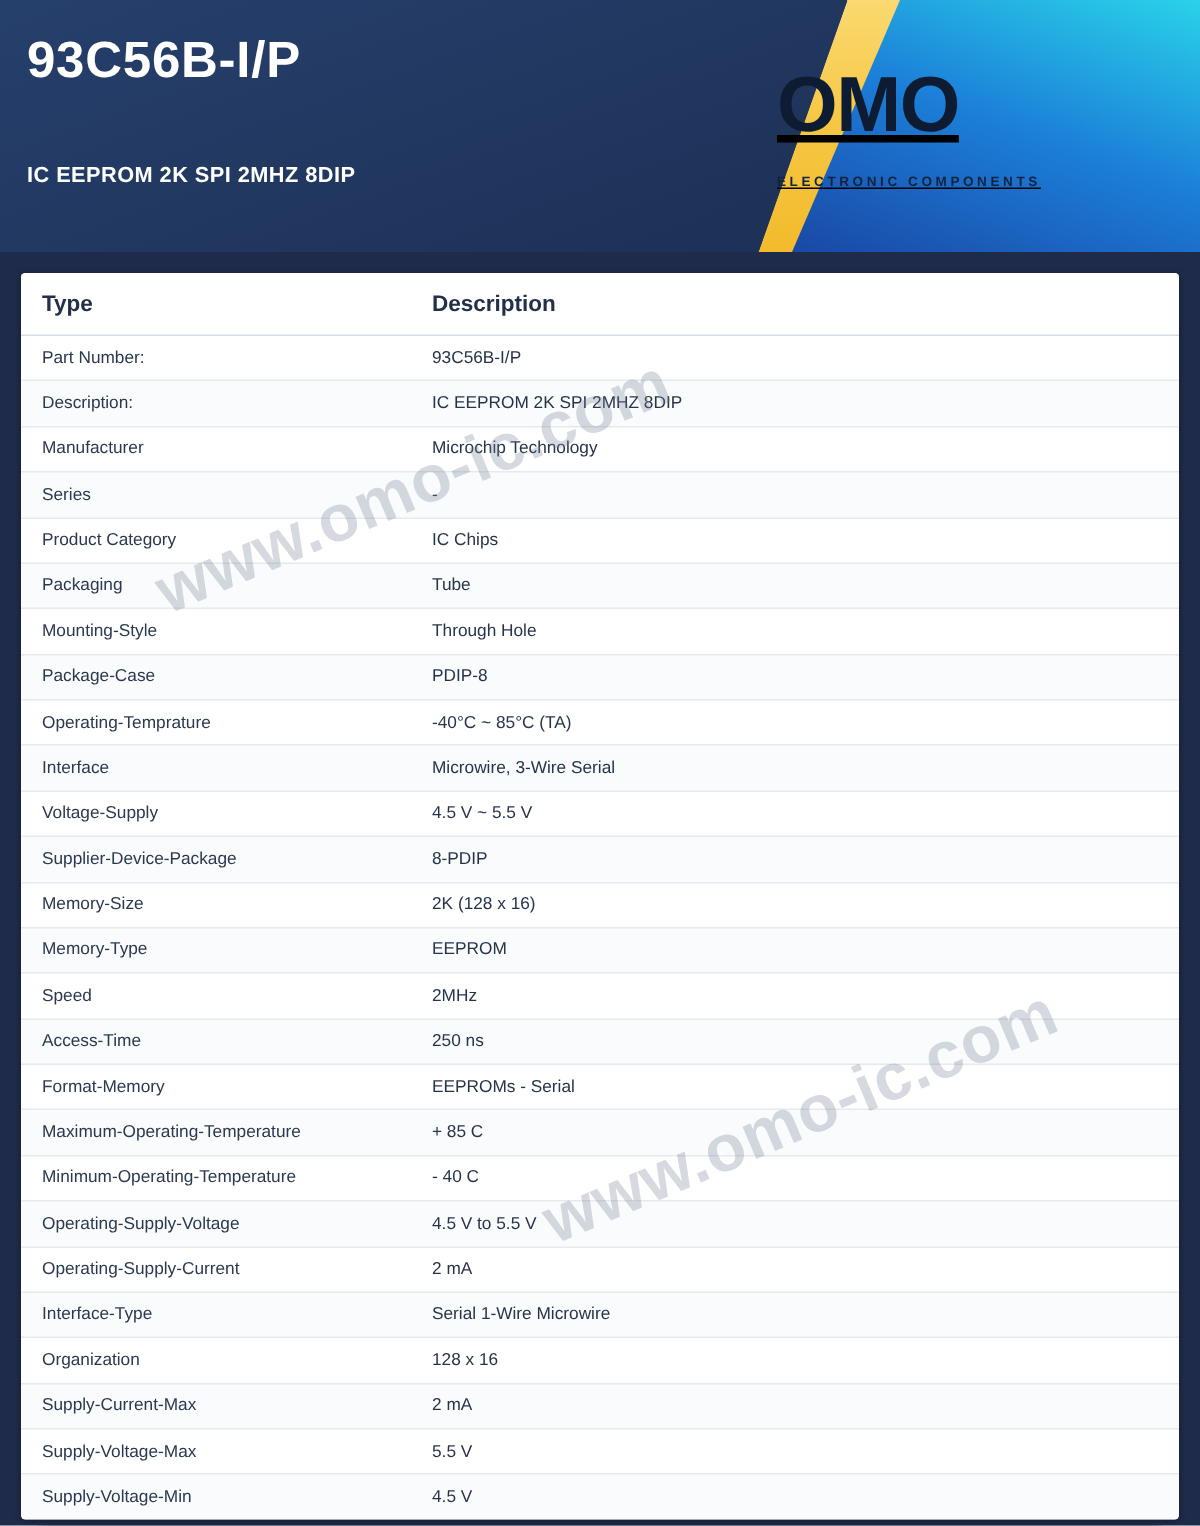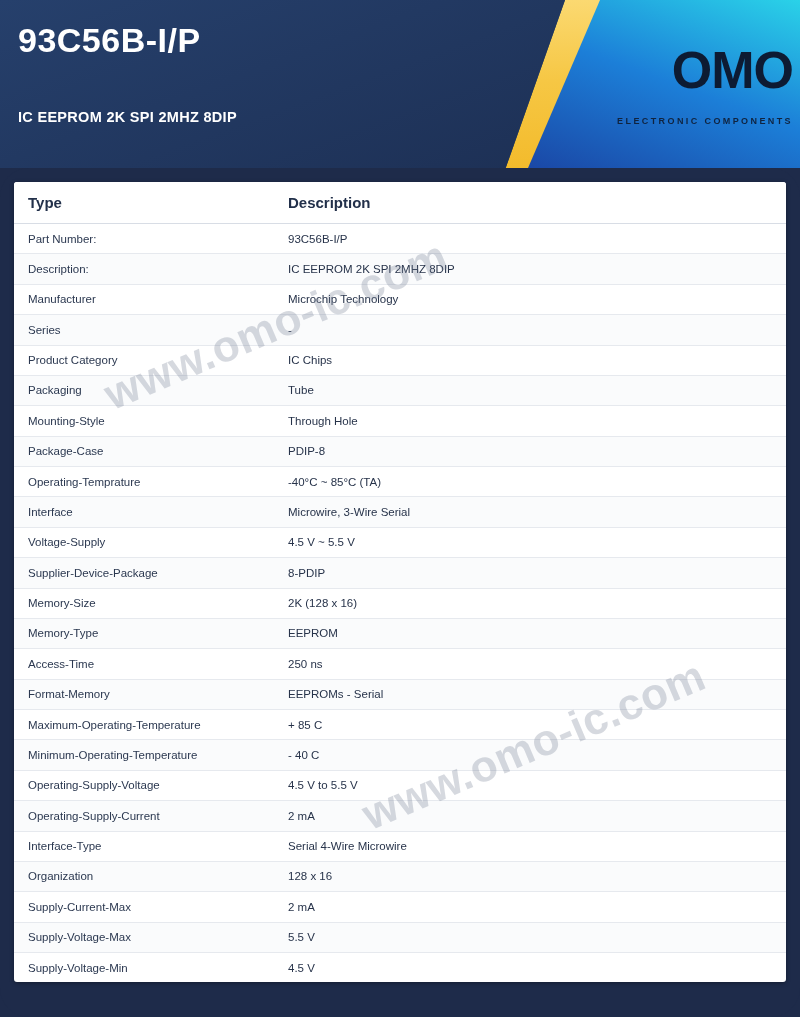--- a/index.html
+++ b/index.html
@@ -75,25 +75,26 @@
   }
   .part-subtitle {
     color: #ffffff;
     font-size: 14.5px;
     font-weight: bold;
     letter-spacing: 0.3px;
     margin-top: 50px;
   }
   .logo-block {
     position: absolute;
-    right: 7px;
+    right: 22px;
     top: 44px;
     z-index: 6;
-    text-align: right;
+    text-align: left;
     width: 260px;
+    text-decoration: underline;
   }
   .logo-omo {
     font-family: "Liberation Sans", sans-serif;
     font-size: 52px;
     font-weight: bold;
     color: #0d1b33;
     letter-spacing: -1px;
     line-height: 1;
   }
   .logo-sub {
@@ -255,20 +256,24 @@
           </tr>
           <tr>
             <td class="k">Memory-Size</td>
             <td class="v">2K (128 x 16)</td>
           </tr>
           <tr>
             <td class="k">Memory-Type</td>
             <td class="v">EEPROM</td>
           </tr>
           <tr>
+            <td class="k">Speed</td>
+            <td class="v">2MHz</td>
+          </tr>
+          <tr>
             <td class="k">Access-Time</td>
             <td class="v">250 ns</td>
           </tr>
           <tr>
             <td class="k">Format-Memory</td>
             <td class="v">EEPROMs - Serial</td>
           </tr>
           <tr>
             <td class="k">Maximum-Operating-Temperature</td>
             <td class="v">+ 85 C</td>
@@ -280,21 +285,21 @@
           <tr>
             <td class="k">Operating-Supply-Voltage</td>
             <td class="v">4.5 V to 5.5 V</td>
           </tr>
           <tr>
             <td class="k">Operating-Supply-Current</td>
             <td class="v">2 mA</td>
           </tr>
           <tr>
             <td class="k">Interface-Type</td>
-            <td class="v">Serial 4-Wire Microwire</td>
+            <td class="v">Serial 1-Wire Microwire</td>
           </tr>
           <tr>
             <td class="k">Organization</td>
             <td class="v">128 x 16</td>
           </tr>
           <tr>
             <td class="k">Supply-Current-Max</td>
             <td class="v">2 mA</td>
           </tr>
           <tr>

